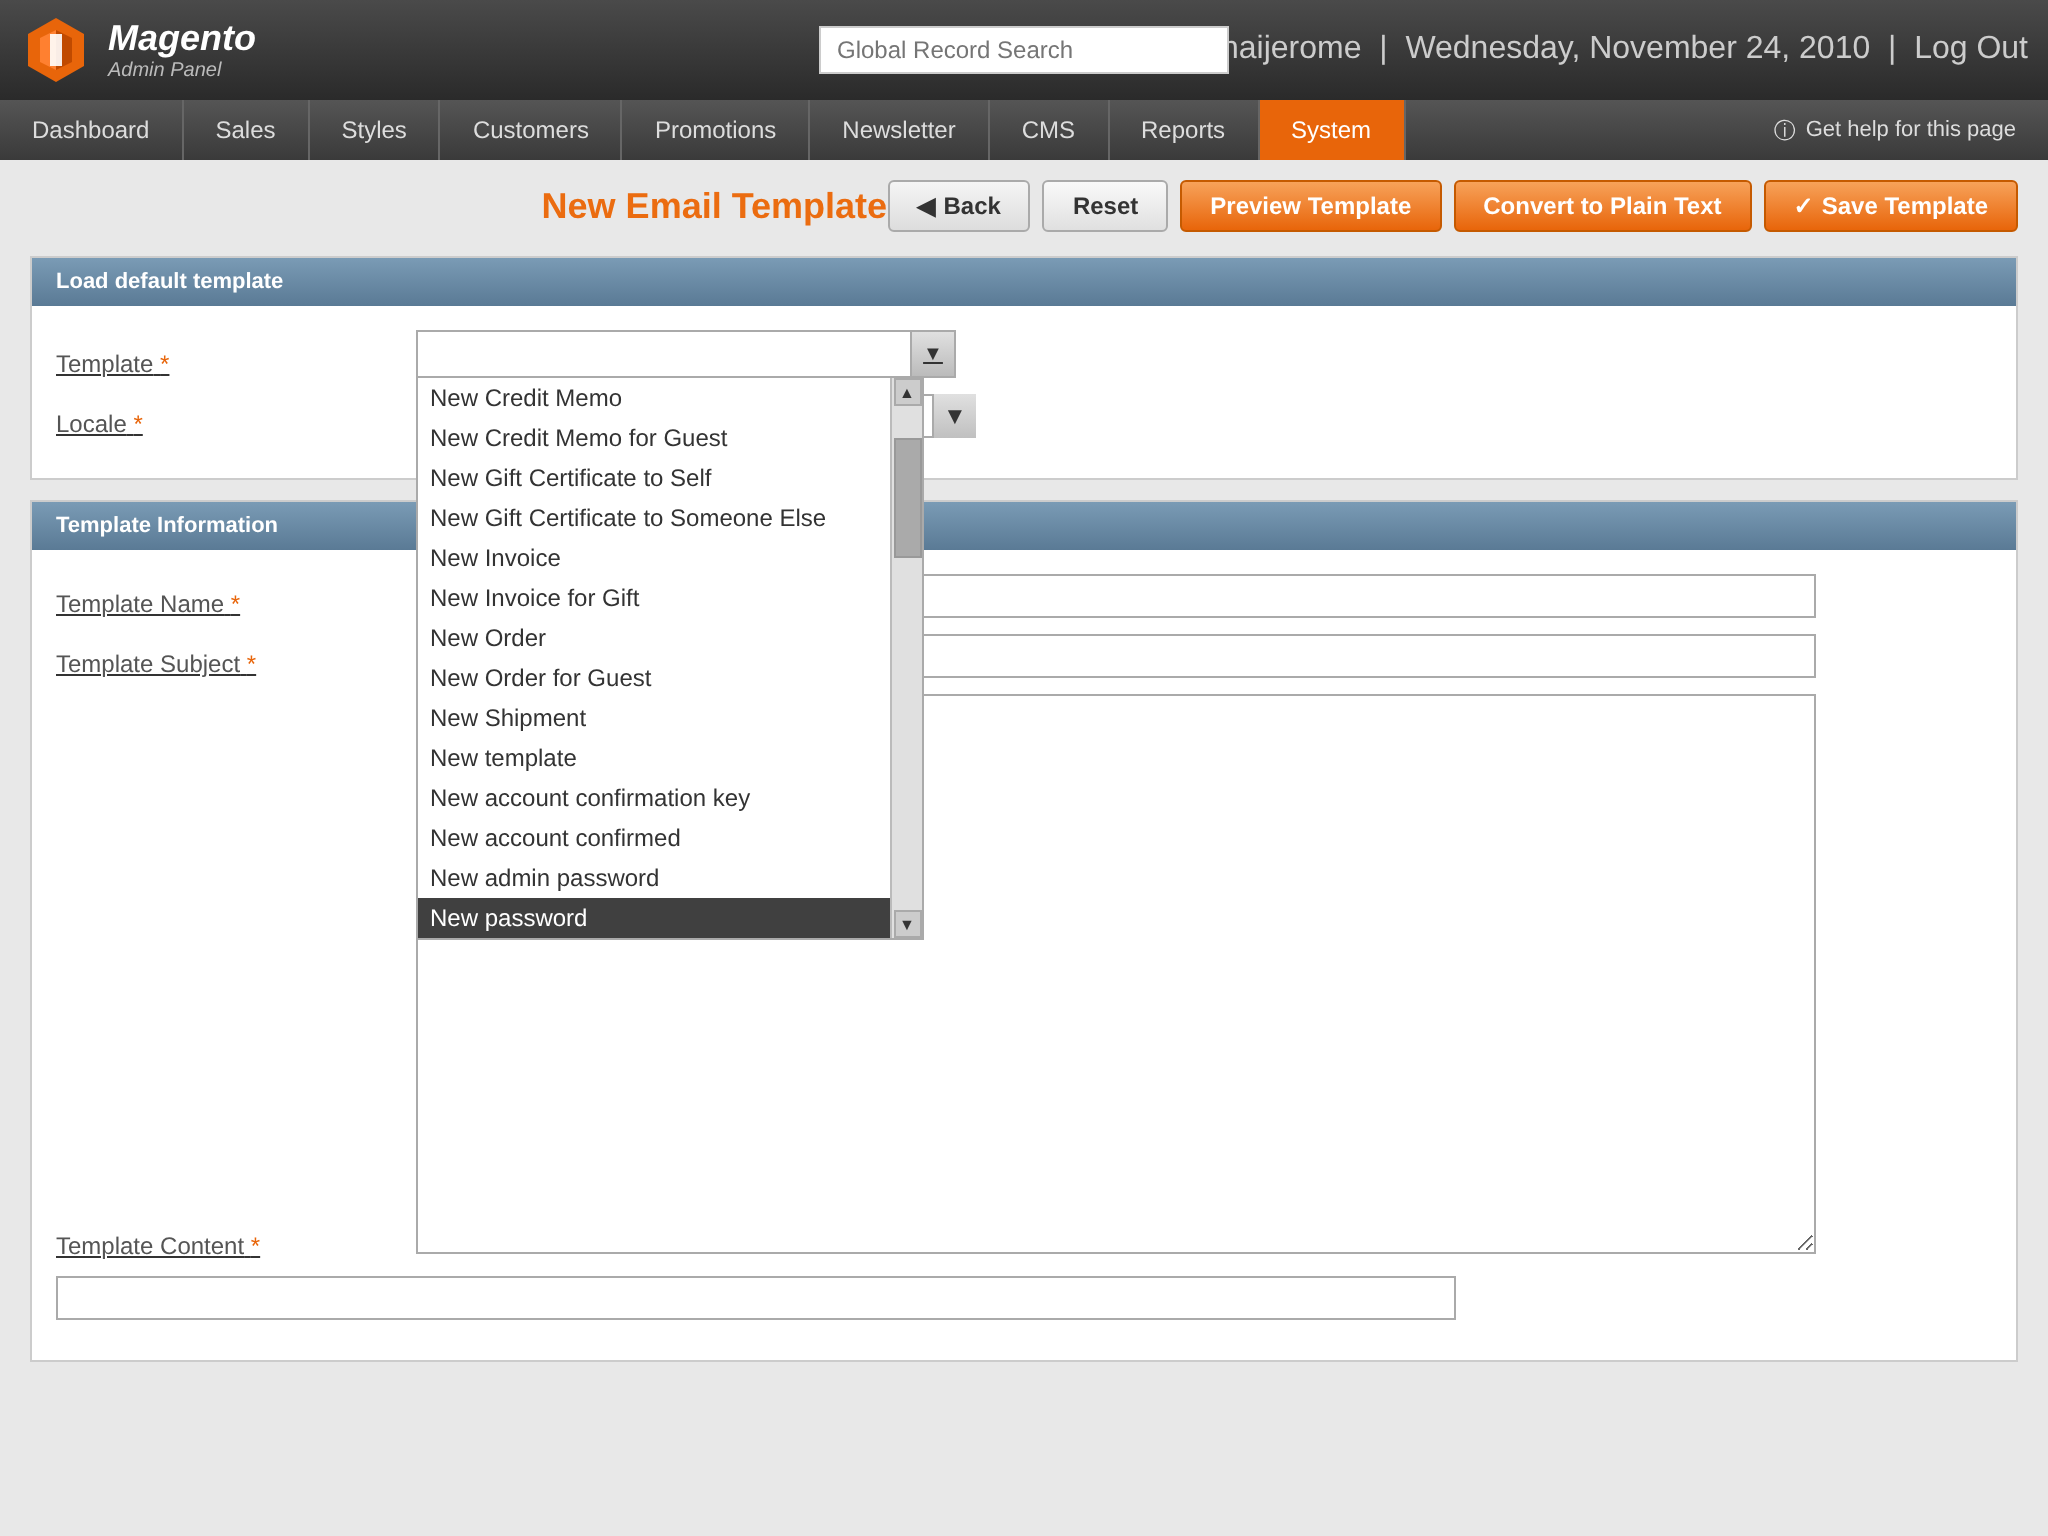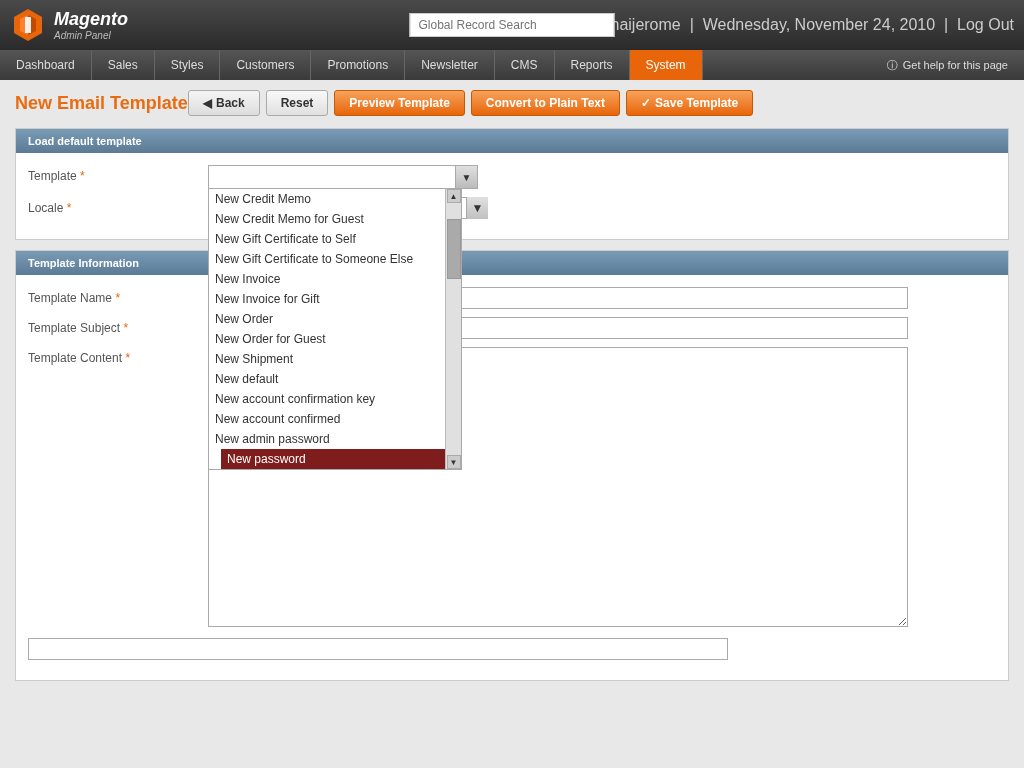--- a/index.html
+++ b/index.html
@@ -78,21 +78,21 @@
 
     
     #main {
       padding: 10px 15px;
     }
 
     
     #page-header {
       display: flex;
       align-items: center;
-      justify-content: flex-start;
+      justify-content: flex-end;
       margin-bottom: 12px;
     }
     #page-title {
       color: #eb6c10;
       font-size: 18px;
       font-weight: bold;
     }
     #action-buttons {
       display: flex;
       align-items: center;
@@ -149,22 +149,23 @@
       padding: 6px 12px;
       color: #fff;
       font-size: 11px;
       font-weight: bold;
     }
     .section-body {
       padding: 12px;
     }
     .form-row {
       display: flex;
-      align-items: flex-start;
+      align-items: flex-end;
       margin-bottom: 8px;
+      text-decoration: underline;
     }
     .form-label {
       width: 180px;
       min-width: 180px;
       font-size: 12px;
       color: #555;
       padding-top: 4px;
     }
     .required-star {
       color: #e8650a;
@@ -274,23 +275,22 @@
     }
     .dropdown-item {
       padding: 3px 6px;
       font-size: 12px;
       cursor: pointer;
       white-space: nowrap;
       overflow: hidden;
       text-overflow: ellipsis;
     }
     .dropdown-item.selected {
-      background: #7f1d1d;
-      color: #fff;
-      margin-left: 12px;
+      background: #404040;
+      color: #fff;
     }
 
     
     #template-info-section .section-body {
       padding: 12px;
     }
 
     
     ::-webkit-scrollbar { width: 14px; }
     ::-webkit-scrollbar-track { background: #e0e0e0; }
@@ -378,21 +378,21 @@
               <div class="dropdown-list-items">
                 <div class="dropdown-item">New Credit Memo</div>
                 <div class="dropdown-item">New Credit Memo for Guest</div>
                 <div class="dropdown-item">New Gift Certificate to Self</div>
                 <div class="dropdown-item">New Gift Certificate to Someone Else</div>
                 <div class="dropdown-item">New Invoice</div>
                 <div class="dropdown-item">New Invoice for Gift</div>
                 <div class="dropdown-item">New Order</div>
                 <div class="dropdown-item">New Order for Guest</div>
                 <div class="dropdown-item">New Shipment</div>
-                <div class="dropdown-item">New default</div>
+                <div class="dropdown-item">New template</div>
                 <div class="dropdown-item">New account confirmation key</div>
                 <div class="dropdown-item">New account confirmed</div>
                 <div class="dropdown-item">New admin password</div>
                 <div class="dropdown-item selected">New password</div>
 
               </div>
               <div class="dropdown-list-scrollbar">
                 <div style="width:14px;height:14px;background:#ccc;border:1px solid #aaa;display:flex;align-items:center;justify-content:center;font-size:8px;">▲</div>
                 <div class="scrollbar-thumb"></div>
                 <div style="width:14px;height:14px;background:#ccc;border:1px solid #aaa;display:flex;align-items:center;justify-content:center;font-size:8px;margin-top:auto;">▼</div>

